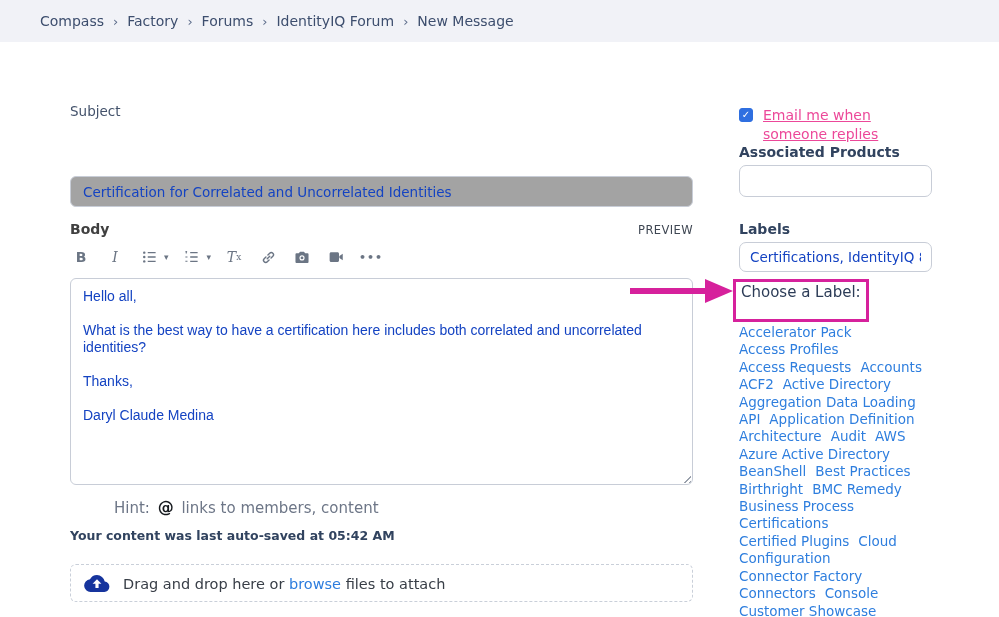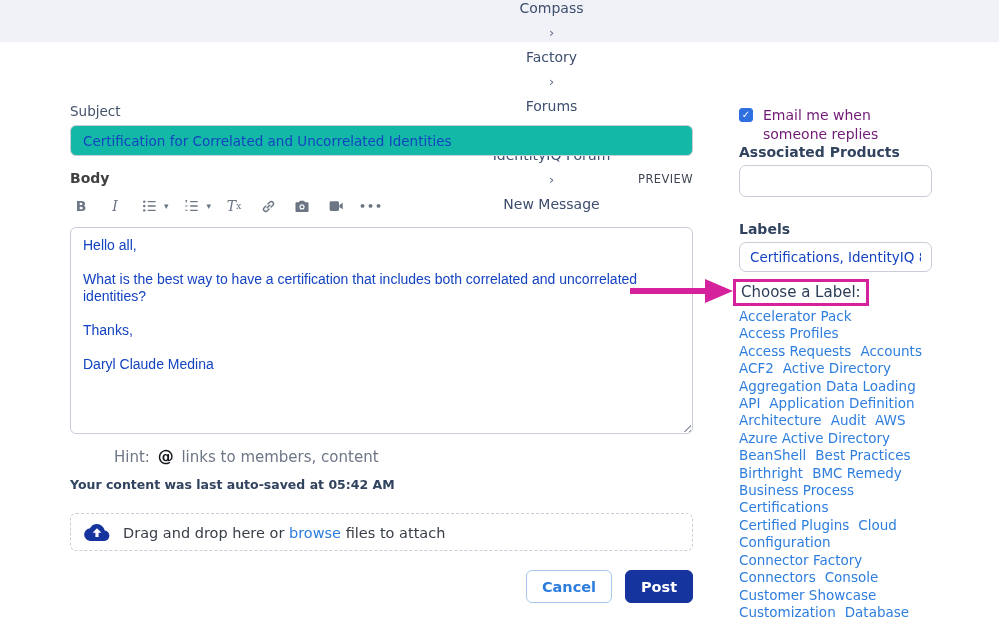--- a/index.html
+++ b/index.html
@@ -9,32 +9,32 @@
     background: #ffffff;
     position: relative;
     overflow: hidden;
     color: #33435f;
   }
   
   .breadcrumb-bar {
     position: absolute; left: 0; top: 0; width: 999px; height: 42px;
     background: #f1f2f7;
     display: flex; align-items: center;
-    padding-left: 104px; gap: 9px;
-    font-size: 14px; font-weight: 500; color: #3d4e6e; flex-direction: column;
+    padding-left: 40px; gap: 9px;
+    font-size: 14px; font-weight: 500; color: #3d4e6e;
   }
   .crumb { cursor: pointer; white-space: nowrap; }
   .crumb-sep { color: #5b6b8a; font-size: 13px; }
   
   .left-col { position: absolute; left: 70px; top: 103px; width: 623px; }
-  .field-label { font-size: 13.5px; color: #43526b; margin-bottom: 6px; }
+  .field-label { font-size: 13.5px; color: #43526b; margin-bottom: 16px; }
   .subject-input {
     width: 100%; height: 31px; border: 1px solid #c8cdd7; border-radius: 6px;
     padding: 0 12px; font-family: "DejaVu Sans", sans-serif;
-    font-size: 13.5px; color: #1443c2; background: #14b8a6; outline: none;
+    font-size: 13.5px; color: #1443c2; background: #a3a3a3; outline: none; margin-top: 41px;
   }
   .body-row { margin-top: 14px; display: flex; justify-content: space-between; align-items: baseline; height: 18px; }
   .body-label { font-size: 14px; font-weight: bold; color: #404040; }
   .preview-toggle { font-size: 11.5px; color: #3f4753; letter-spacing: .4px; cursor: pointer; }
   .toolbar { height: 24px; margin-top: 6px; display: flex; align-items: center; }
   .tb-btn {
     min-width: 22px; height: 22px; display: inline-flex; align-items: center; justify-content: center;
     color: #6b7584; font-size: 14px; cursor: pointer; margin-right: 12px; border-radius: 3px;
   }
   .tb-btn.bold { font-weight: bold; }
@@ -75,32 +75,32 @@
   .btn-post { width: 68px; background: #16349d; border: 1px solid #16349d; color: #fff; }
   
   .sidebar { position: absolute; left: 739px; top: 106px; width: 193px; }
   .email-row { display: flex; gap: 10px; align-items: flex-start; }
   .checkbox {
     width: 14px; height: 14px; margin-top: 2px; flex: 0 0 auto;
     border-radius: 3px; border: 1px solid #2f6fe0; background: #2f6fe0;
     display: flex; align-items: center; justify-content: center; cursor: pointer;
   }
   .checkbox .check { color: #fff; font-size: 10px; line-height: 1; font-weight: bold; }
-  .email-label { font-size: 14px; color: #701a75; line-height: 19px; cursor: pointer; }
+  .email-label { font-size: 14px; color: #ec4899; line-height: 19px; cursor: pointer; text-decoration: underline; }
   .side-heading { margin-top: 0; font-size: 14px; font-weight: bold; color: #31435f; }
   .side-heading.mt { margin-top: 24px; }
   .side-input {
     margin-top: 5px; width: 193px; height: 32px; border: 1px solid #c8cdd7; border-radius: 7px;
     padding: 0 10px; font-family: "DejaVu Sans", sans-serif; font-size: 13.5px;
     color: #1443c2; background: #fff; outline: none; white-space: nowrap; overflow: hidden;
   }
   .side-input.labels { height: 30px; }
   .choose-box {
     display: inline-block; margin-top: 7px; margin-left: -6px;
-    border: 3px solid #d6219c; padding: 1px 5px 2px 5px;
+    border: 3px solid #d6219c; padding: 1px 5px 18px 5px;
     font-size: 15px; color: #2c3c57; background: #fff;
   }
   .label-list { margin-top: 2px; width: 206px; font-size: 13.5px; line-height: 17.4px; }
   .label-list a {
     color: #2e7ede; text-decoration: none; font-weight: 500;
     display: inline-block; white-space: nowrap; margin-right: 9px; cursor: pointer;
   }
   
   .annot-line { position: absolute; left: 630px; top: 288px; width: 77px; height: 6px; background: #d6219c; z-index: 10; }
   .annot-head { position: absolute; left: 705px; top: 279px; width: 0; height: 0;
@@ -171,21 +171,21 @@
     <span class="tb-btn">
       <svg width="18" height="18" viewBox="0 0 24 24">
         <path fill="#6b7584" d="M3.5 7.5c0-1.1.9-2 2-2h8.5c1.1 0 2 .9 2 2v9c0 1.1-.9 2-2 2H5.5c-1.1 0-2-.9-2-2zM16.5 10.5l4.5-2.8v8.6l-4.5-2.8z"></path>
       </svg>
     </span>
     <span class="tb-btn tb-more">•••</span>
   </div>
 
   <div class="editor">
   <p>Hello all,</p>
-      <p>What is the best way to have a certification that includes both correlated and uncorrelated identities?</p>
+      <p>What is the best way to have a certification here includes both correlated and uncorrelated identities?</p>
       <p>Thanks,</p>
       <p>Daryl Claude Medina</p>
       <span class="resize-handle"></span>
     </div>
   
 
   <div class="hint-row">
     <span>Hint:</span>
     <span class="hint-at">@</span>
     <span>links to members, content</span>

